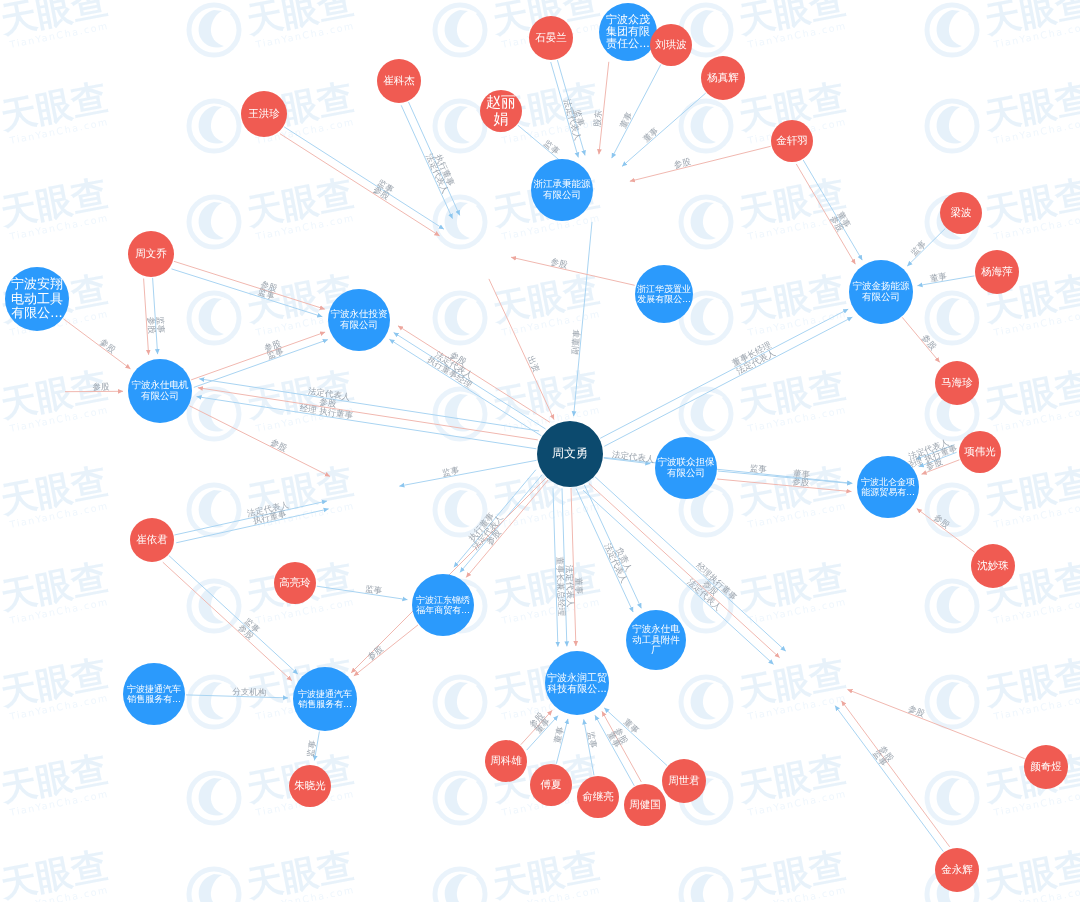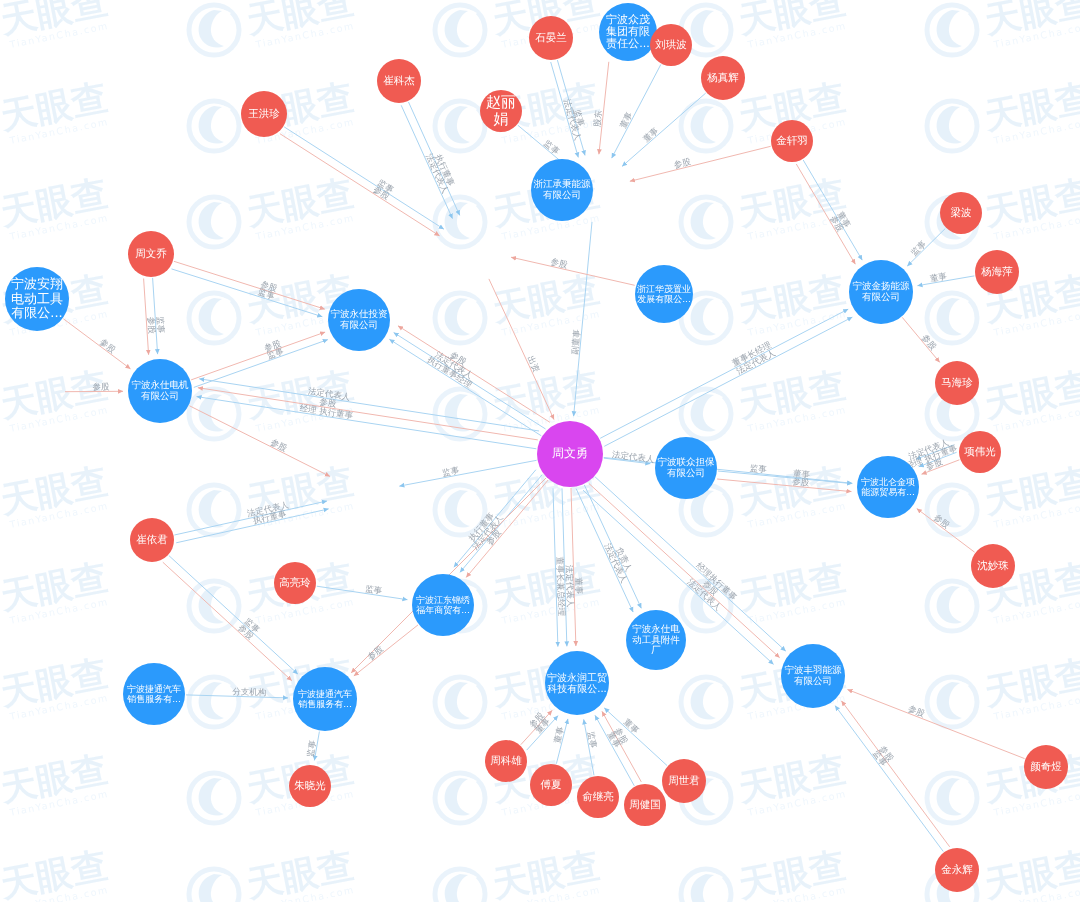--- a/index.html
+++ b/index.html
@@ -61,21 +61,21 @@
     color: #ffffff;
     box-sizing: border-box;
     cursor: pointer;
     line-height: 1.12;
     padding: 2px;
     overflow: hidden;
     font-family: "DejaVu Sans", "Liberation Sans", sans-serif;
   }
   .node-person { background: #f05b52; }
   .node-company { background: #2b9afc; }
-  .node-center { background: #d946ef; }
+  .node-center { background: #0c4a6e; }
   .node span { display: block; width: 100%; }
 </style>
 </head>
 <body>
 
 <div id="stage">
 
   <div id="watermark-layer">
       <div class="wm" style="left: -60px; top: -20px;">
         <svg width="230" height="96" viewBox="0 0 230 96">
@@ -1078,23 +1078,20 @@
       </div>
       <div class="node node-company" style="left: 293px; top: 667px; width: 64px; height: 64px; font-size: 9px;">
         <span>宁波捷通汽车销售服务有...</span>
       </div>
       <div class="node node-company" style="left: 123px; top: 663px; width: 62px; height: 62px; font-size: 9px;">
         <span>宁波捷通汽车销售服务有...</span>
       </div>
       <div class="node node-company" style="left: 545px; top: 651px; width: 64px; height: 64px; font-size: 10px;">
         <span>宁波永润工贸科技有限公...</span>
       </div>
-      <div class="node node-company" style="left: 781px; top: 644px; width: 64px; height: 64px; font-size: 9.5px;">
-        <span>宁波丰羽能源有限公司</span>
-      </div>
       <div class="node node-person" style="left: 289px; top: 765px; width: 42px; height: 42px; font-size: 10.5px;">
         <span>朱晓光</span>
       </div>
       <div class="node node-person" style="left: 485px; top: 740px; width: 42px; height: 42px; font-size: 10.5px;">
         <span>周科雄</span>
       </div>
       <div class="node node-person" style="left: 530px; top: 764px; width: 42px; height: 42px; font-size: 10.5px;">
         <span>傅夏</span>
       </div>
       <div class="node node-person" style="left: 577px; top: 776px; width: 42px; height: 42px; font-size: 10.5px;">

